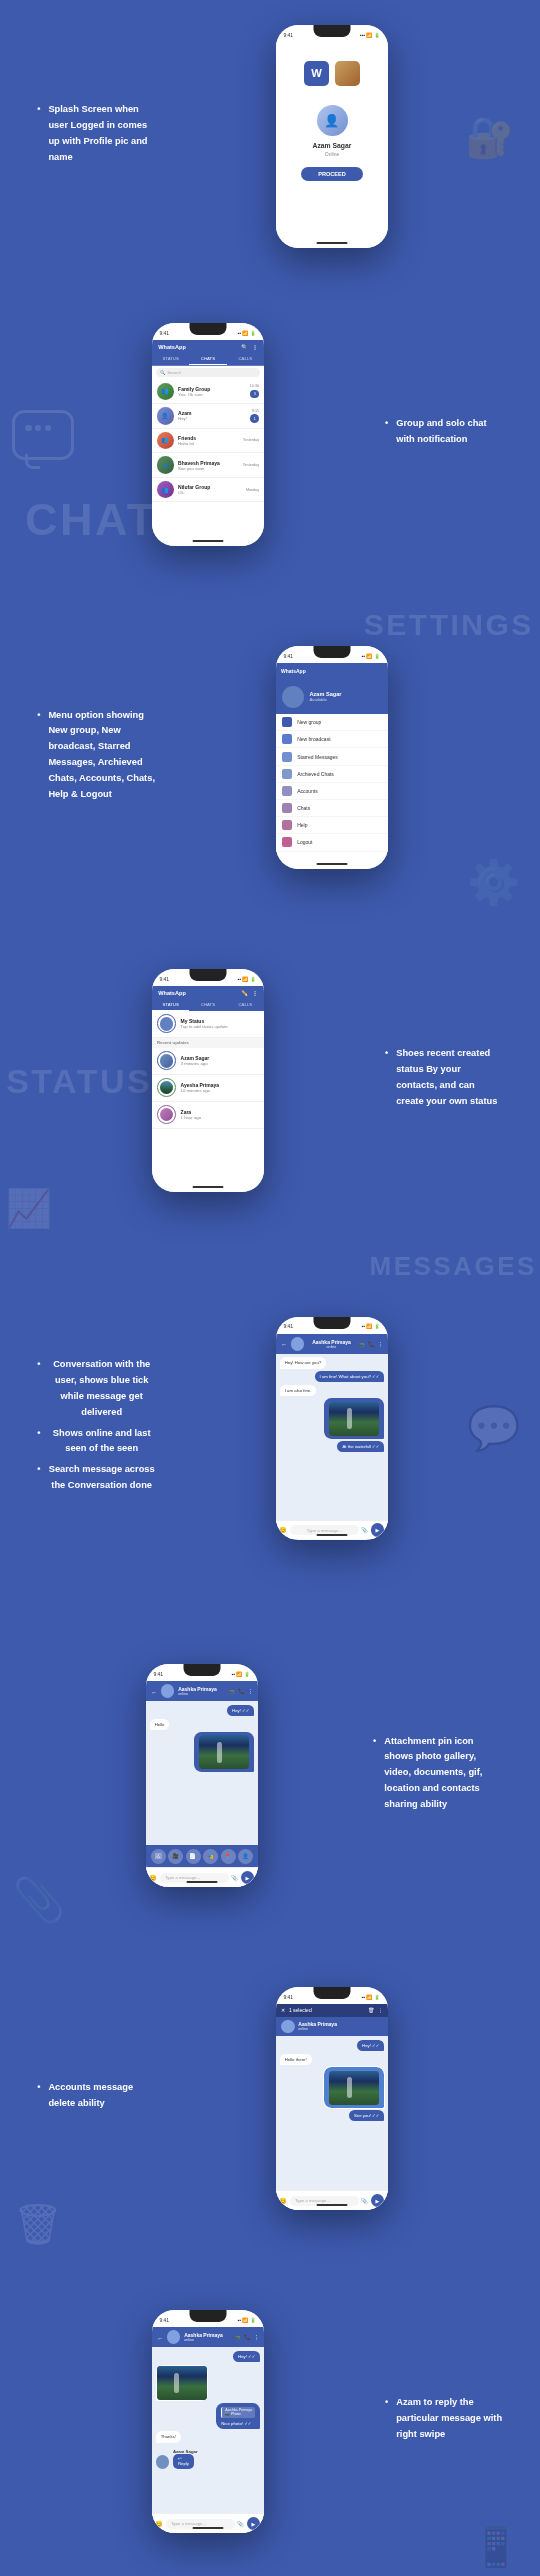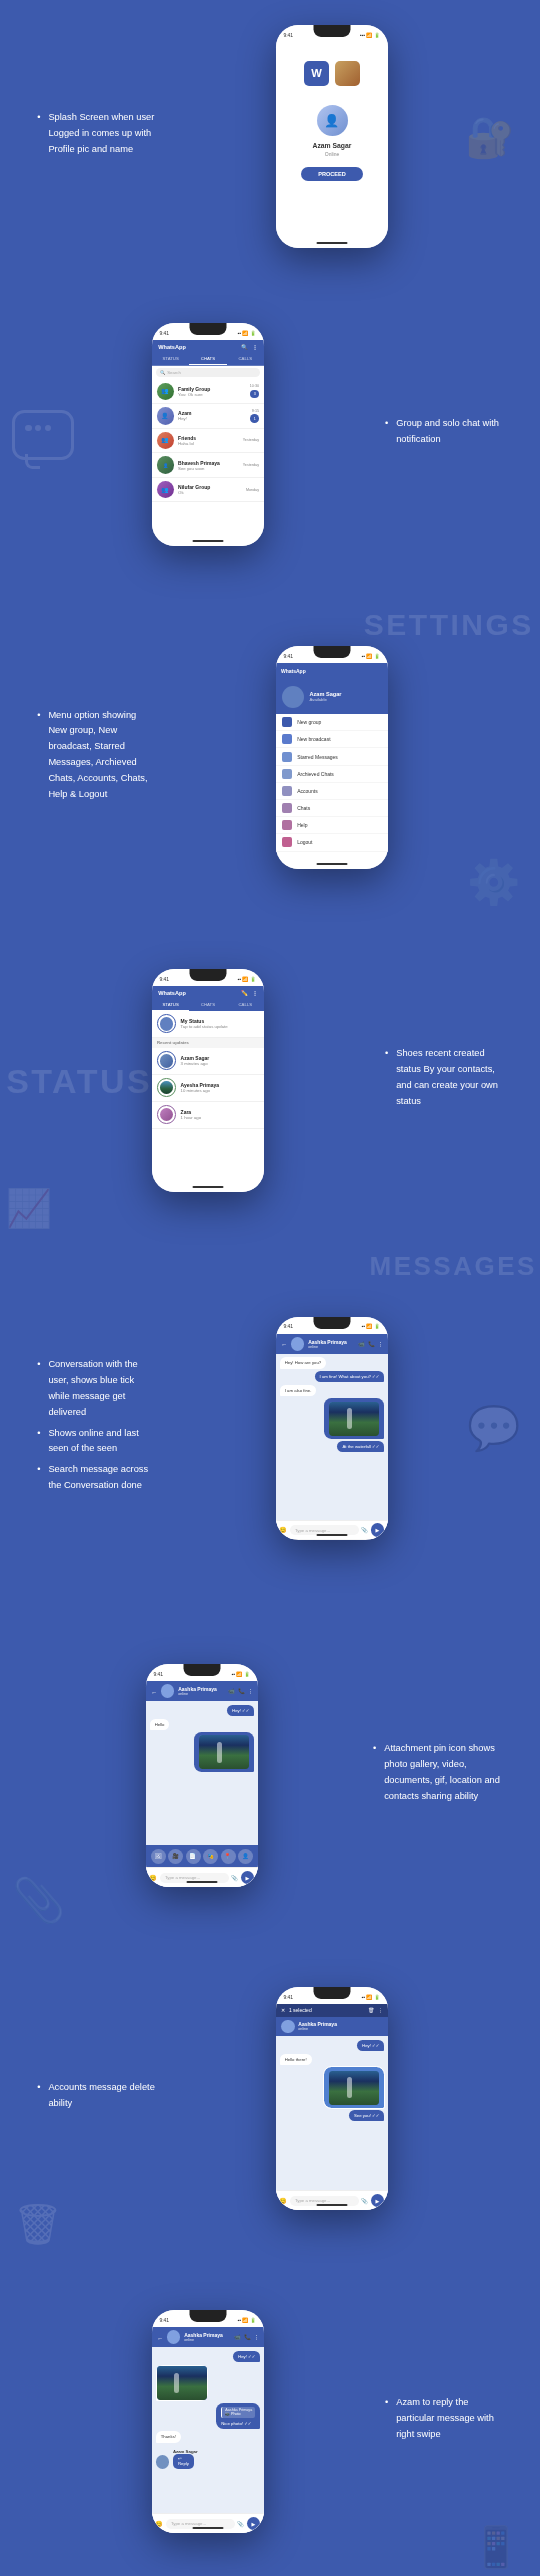--- a/index.html
+++ b/index.html
@@ -42,20 +42,21 @@
     .bullet-block {
       color: #fff;
       font-size: 9.3px;
       line-height: 1.7;
       max-width: 149px;
     }
 
     .bullet-block ul {
       list-style: none;
       padding: 0;
+      font-weight: bold;
     }
 
     .bullet-block ul li {
       padding-left: 11.2px;
       position: relative;
       margin-bottom: 5px;
     }
 
     .bullet-block ul li::before {
       content: '•';
@@ -777,20 +778,21 @@
             <div class="chat-preview">Ok</div>
           </div>
           <div class="chat-meta">
             <div>Monday</div>
           </div>
         </div>
       </div>
       <div class="phone-home-bar"></div>
     </div>
 
+    <div class="watermark" style="left: 25px; bottom: 50px; font-size: 45px; transform: none;">CHAT</div>
 
     <div class="bullet-block" style="max-width: 124px; padding-right: 6.2px;">
       <ul>
         <li>Group and solo chat with notification</li>
       </ul>
     </div>
   </div>
 
   <div id="section-settings" class="section" style="justify-content: space-between; align-items: center; position: relative; padding: 31px 31px;">
 
@@ -934,21 +936,21 @@
       <div class="phone-home-bar"></div>
     </div>
 
     <div class="bullet-block" style="max-width: 124px; padding-right: 6.2px;">
       <ul>
         <li>Shoes recent created status By your contacts, and can create your own status</li>
       </ul>
     </div>
   </div>
 
-  <div id="section-messages" class="section" style="justify-content: space-between; align-items: center; position: relative; padding: 31px 31px;">
+  <div id="section-messages" class="section" style="justify-content: space-between; align-items: center; position: relative; padding: 31px 31px; text-align: center;">
 
     <div class="bullet-block" style="max-width: 124px; padding-left: 6.2px;">
       <ul>
         <li>Conversation with the user, shows blue tick while message get delivered</li>
         <li>Shows online and last seen of the seen</li>
         <li>Search message across the Conversation done</li>
       </ul>
     </div>
 
     <div class="phone-frame size-md" style="margin: 0 auto;">

